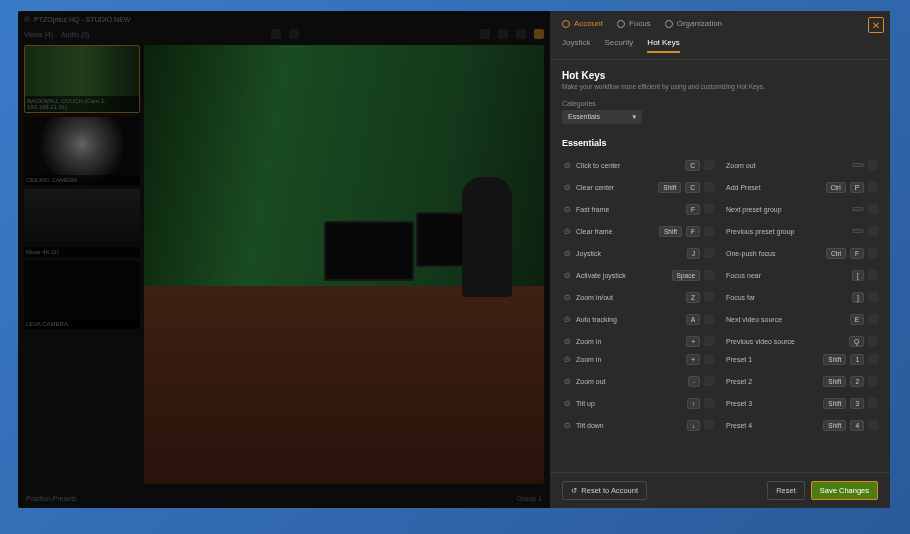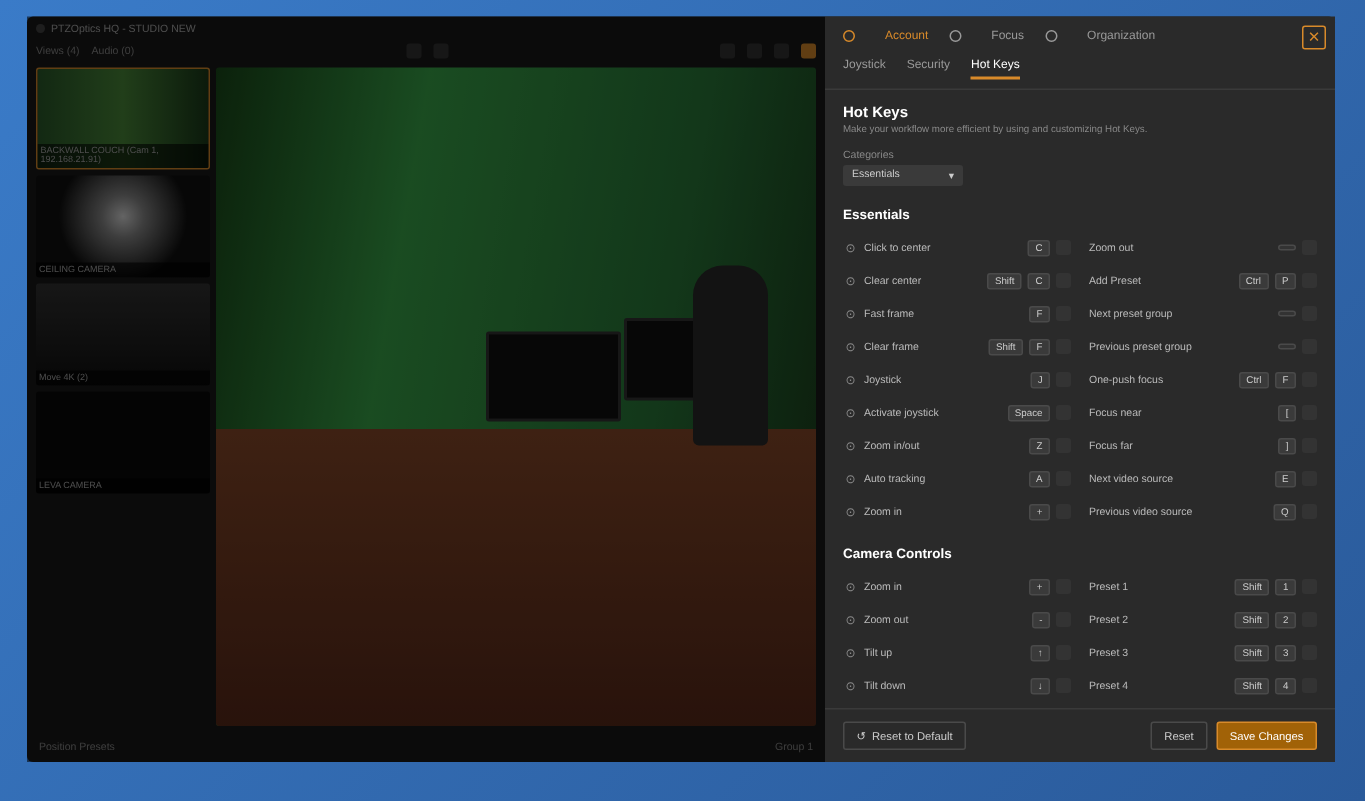--- a/index.html
+++ b/index.html
@@ -25,21 +25,21 @@
 .desk { position:absolute; bottom:0; left:0; right:0; height:45%; background:linear-gradient(180deg,#8a4a2a,#5a2a1a); }
 .mon { position:absolute; background:#111; border:2px solid #333; border-radius:2px; }
 .mon1 { top:40%; left:45%; width:90px; height:60px; }
 .mon2 { top:38%; left:68%; width:70px; height:55px; }
 .person { position:absolute; top:30%; right:8%; width:50px; height:120px; background:#2a2a2a; border-radius:20px 20px 4px 4px; }
 .footer { height:20px; display:flex; align-items:center; padding:0 8px; font-size:7px; color:#888; }
 .footer .sp { flex:1; }
 .panel { flex:1; background:#2a2a2a; display:flex; flex-direction:column; position:relative; }
 .close { position:absolute; top:6px; right:6px; width:16px; height:16px; border:1px solid #d88a2a; border-radius:2px; color:#d88a2a; font-size:10px; display:flex; align-items:center; justify-content:center; cursor:pointer; }
 .tabs1 { display:flex; gap:14px; padding:8px 12px 0; font-size:8px; color:#999; align-items:center; }
-.tabs1 .t { display:flex; gap:20px; align-items:center; cursor:pointer; }
+.tabs1 .t { display:flex; gap:4px; align-items:center; cursor:pointer; }
 .tabs1 .t.active { color:#d88a2a; }
 .tabs1 .ic { width:8px; height:8px; border:1px solid currentColor; border-radius:50%; }
 .tabs2 { display:flex; gap:14px; padding:10px 12px 6px; font-size:8px; color:#999; border-bottom:1px solid #3a3a3a; }
 .tabs2 .t { cursor:pointer; padding-bottom:4px; }
 .tabs2 .t.active { color:#fff; border-bottom:2px solid #d88a2a; }
 .scroll { flex:1; overflow-y:auto; padding:10px 12px; }
 .scroll::-webkit-scrollbar { width:4px; }
 .scroll::-webkit-scrollbar-thumb { background:#555; }
 .hk-title { font-size:10px; color:#fff; font-weight:600; }
 .hk-sub { font-size:6.5px; color:#888; margin-top:2px; }
@@ -49,21 +49,21 @@
 .grid { display:grid; grid-template-columns:1fr 1fr; gap:4px 12px; }
 .row { display:flex; align-items:center; gap:4px; font-size:7px; color:#bbb; height:18px; }
 .row .ic { width:10px; height:10px; display:flex; align-items:center; justify-content:center; color:#888; font-size:8px; }
 .row .nm { flex:1; }
 .key { background:#3a3a3a; border:1px solid #4a4a4a; border-radius:2px; padding:1px 4px; font-size:6.5px; color:#ccc; min-width:12px; text-align:center; }
 .key.blank { background:#333; color:#333; }
 .ed { width:10px; height:10px; background:#333; border-radius:2px; cursor:pointer; }
 .btns { display:flex; padding:8px 12px; gap:6px; border-top:1px solid #3a3a3a; align-items:center; }
 .btn { font-size:7.5px; padding:4px 8px; border-radius:2px; cursor:pointer; border:1px solid #4a4a4a; color:#ccc; background:#2a2a2a; display:flex; gap:4px; align-items:center; }
 .btn.sp { margin-left:auto; }
-.btn.pri { background:#a16207; border-color:#d88a2a; color:#fff; }
+.btn.pri { background:#4d7c0f; border-color:#d88a2a; color:#fff; }
 </style>
 </head>
 <body>
 
 <div class="app">
   <div class="left">
     <div class="titlebar">
       <span class="dot"></span>
       <span>PTZOptics HQ - STUDIO NEW</span>
     </div>
@@ -238,21 +238,20 @@
             <span class="key">+</span>
             <span class="ed"></span>
           </div>
           <div class="row">
             <span class="nm">Previous video source</span>
             <span class="key">Q</span>
             <span class="ed"></span>
           </div>
         </div>
 
-      <div class="sec-title">Camera Controls</div>
       <div class="grid" id="cc-grid">
           <div class="row">
             <span class="ic">⊙</span>
             <span class="nm">Zoom in</span>
             <span class="key">+</span>
             <span class="ed"></span>
           </div>
           <div class="row">
             <span class="nm">Preset 1</span>
             <span class="key">Shift</span>
@@ -295,20 +294,20 @@
             <span class="key">4</span>
             <span class="ed"></span>
           </div>
           <div class="row"></div>
           <div class="row"></div>
         </div>
     </div>
     <div class="btns">
       <div class="btn">
           <span>↺</span>
-          <span>Reset to Default</span>
+          <span>Reset to Account</span>
         </div>
       <div class="btn sp">Reset</div>
       <div class="btn pri">Save Changes</div>
     </div>
   </div>
 </div>
 <div class="dim"></div>
 
 </body></html>

